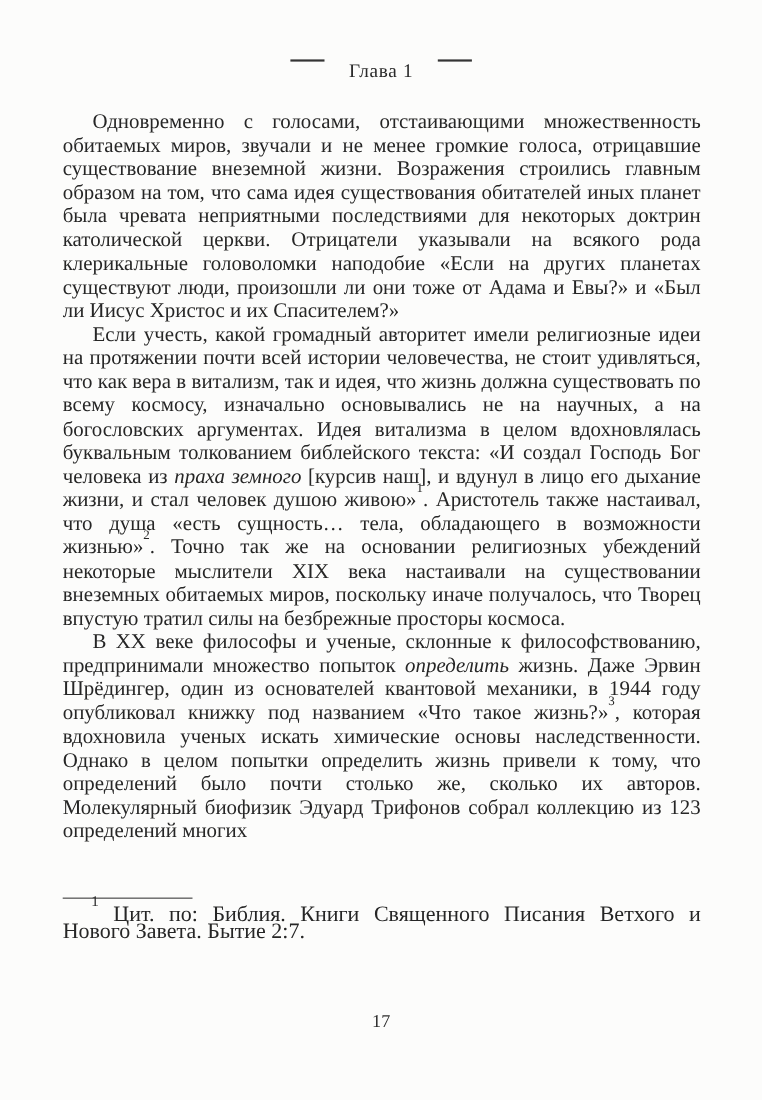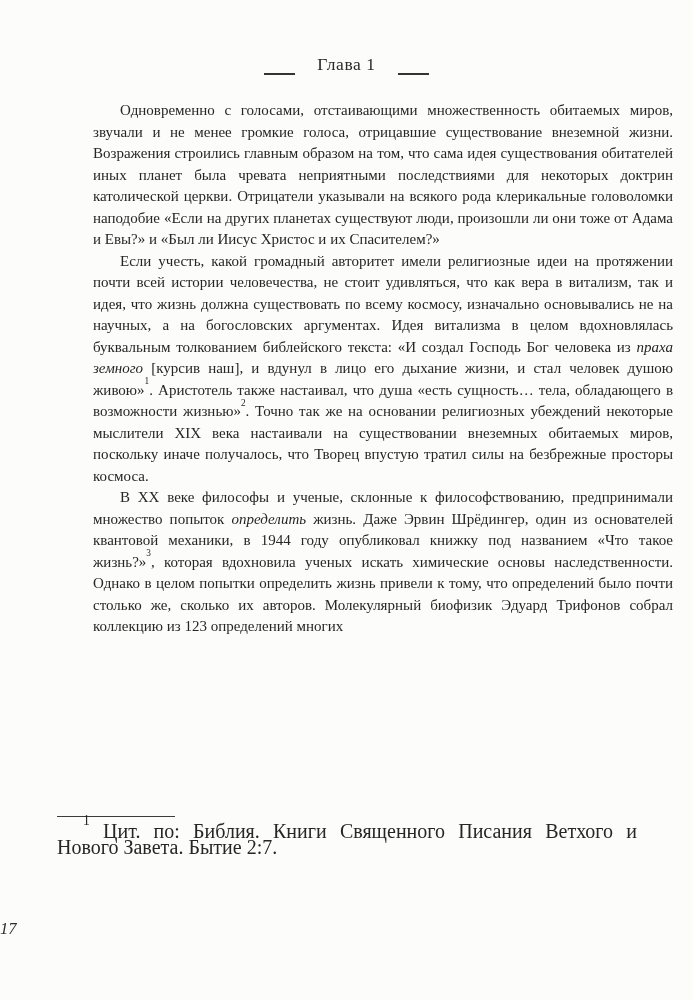--- a/index.html
+++ b/index.html
@@ -17,46 +17,45 @@
     overflow: hidden;
   }
   
   .chapter-header {
     position: absolute;
     top: 54px;
     left: 0;
     width: 100%;
     display: flex;
     justify-content: center;
-    align-items: flex-end;
+    align-items: flex-start;
     gap: 22px;
   }
   .header-dash {
     width: 31px;
     height: 0;
     border-top: 2px solid #343434;
   }
   .chapter-title {
     font-size: 17.5px;
     letter-spacing: 0.6px;
     color: #2a2a2a;
     white-space: nowrap;
   }
   
   .body-text {
     position: absolute;
     top: 100px;
     left: 57px;
     width: 580px;
     height: 712px;
-    font-size: 15px;
+    font-size: 19px;
     line-height: 21.5px;
     text-align: justify;
     overflow: hidden;
-    margin-left: 36px;
   }
   .body-text p.para {
     margin: 0;
     text-indent: 27px;
   }
   .body-text em {
     font-style: italic;
   }
   sup.fn-ref {
     font-size: 62%;
@@ -89,23 +88,23 @@
     line-height: 0;
     position: relative;
     top: -0.4em;
   }
   
   .page-number {
     position: absolute;
     top: 919px;
     left: 0;
     width: 100%;
+    text-align: center;
     font-size: 16.5px;
     color: #2c2c2c;
-    font-style: italic;
   }
 </style>
 </head>
 <body>
 
 <div class="page">
 
   <div class="chapter-header">
     <span class="header-dash"></span>
     <span class="chapter-title">Глава 1</span>

